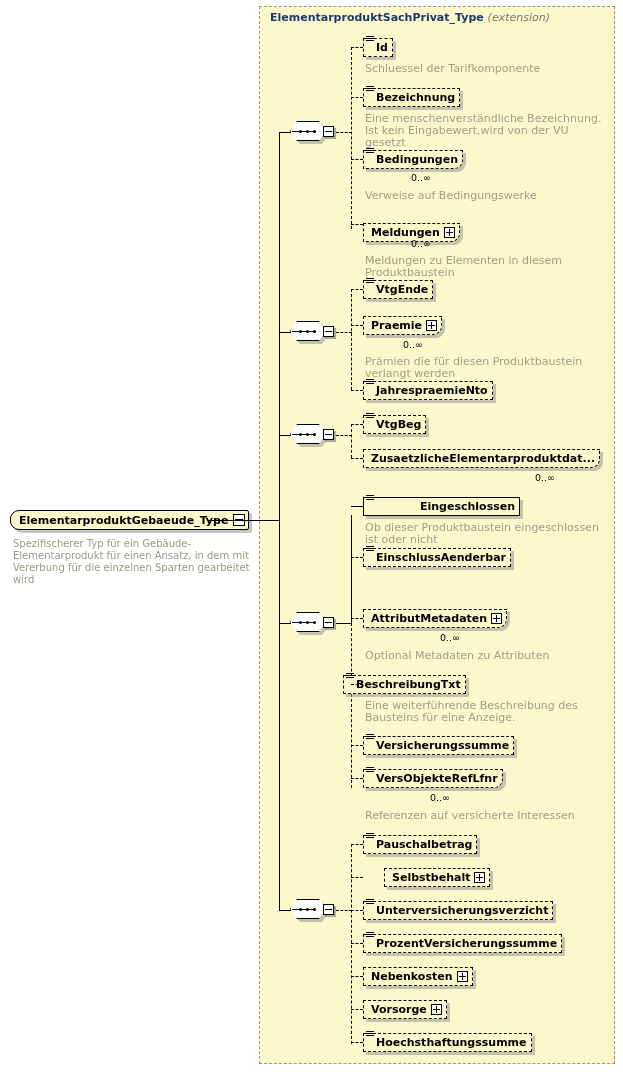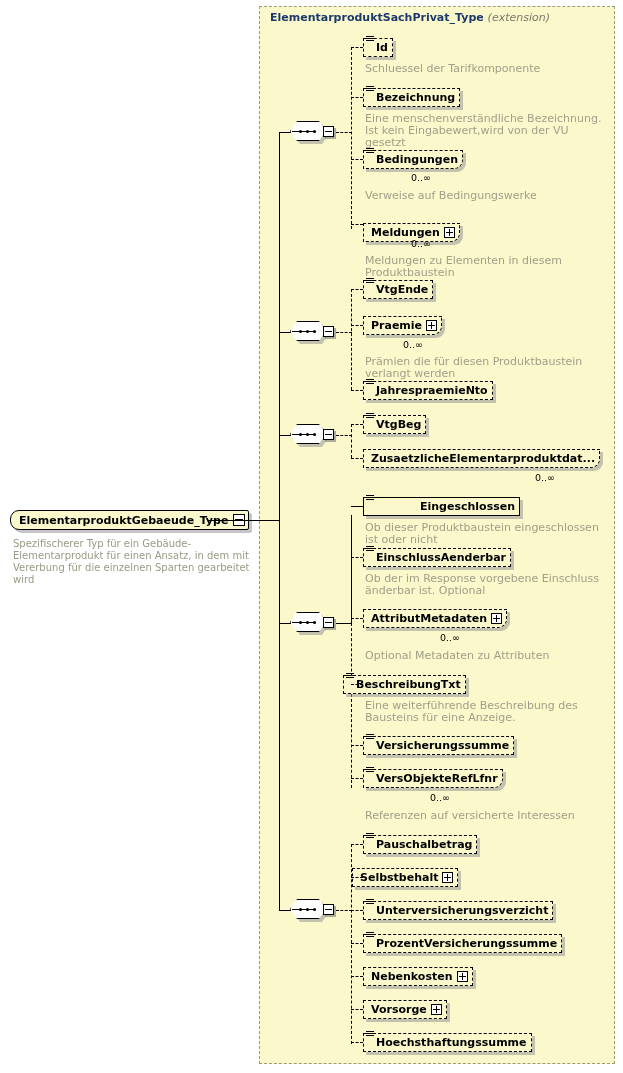--- a/index.html
+++ b/index.html
@@ -336,21 +336,20 @@
   <div class="el" style="left:363px;top:548px;">
     <span class="stype">
         <i></i>
         <i></i>
         <i></i>
       </span>
     <span class="pad"></span>
     <span class="name">EinschlussAenderbar</span>
   </div>
   <div class="dln h" style="left:351px;top:557px;width:12px;"></div>
-  <div class="desc" style="left:365px;top:573px;width:245px;">Ob der im Response vorgebene Einschluss änderbar ist. Optional</div>
 
   <div class="el repeat" style="left:363px;top:609px;">
     <span class="pad nostype"></span>
     <span class="name">AttributMetadaten</span>
     <span class="plusbox"></span>
   </div>
   <div class="dln h" style="left:351px;top:618px;width:12px;"></div>
   <div class="card" style="left:440px;top:632px;">0..∞</div>
   <div class="desc" style="left:365px;top:650px;width:245px;">Optional Metadaten zu Attributen</div>
 
@@ -409,21 +408,21 @@
     <span class="stype">
         <i></i>
         <i></i>
         <i></i>
       </span>
     <span class="pad"></span>
     <span class="name">Pauschalbetrag</span>
   </div>
   <div class="dln h" style="left:351px;top:844px;width:12px;"></div>
 
-  <div class="el" style="left:352px;top:868px;">
+  <div class="el" style="left:384px;top:868px;">
     <span class="pad nostype"></span>
     <span class="name">Selbstbehalt</span>
     <span class="plusbox"></span>
   </div>
   <div class="dln h" style="left:351px;top:877px;width:12px;"></div>
 
   <div class="el" style="left:363px;top:901px;">
     <span class="stype">
         <i></i>
         <i></i>

